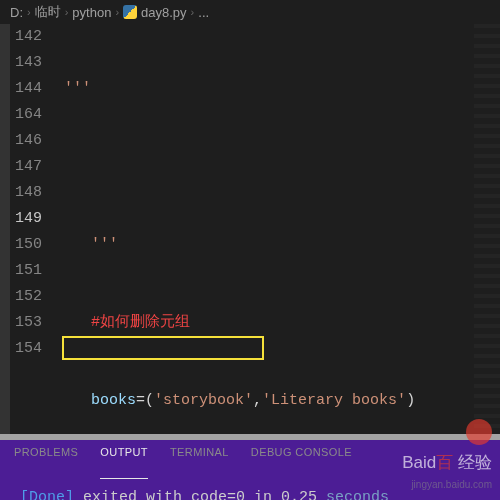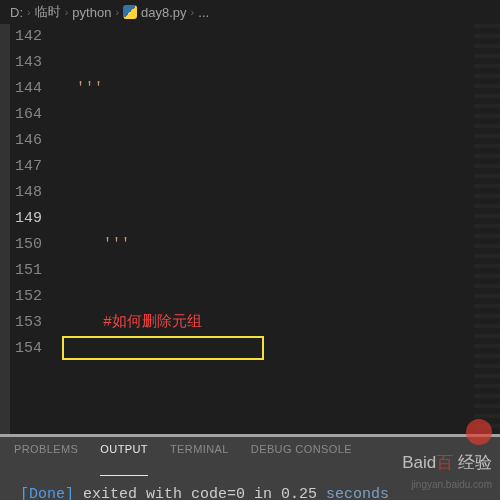--- a/index.html
+++ b/index.html
@@ -45,38 +45,38 @@
   position: absolute;
   left: 0; top: 24px; width: 10px; height: 410px;
   background: #333333;
 }
 .code {
   flex: 1;
   line-height: 26px;
   white-space: pre;
   padding-left: 8px;
 }
-.line { height: 26px; padding-left: 12px; }
+.line { height: 26px; }
 .current-line-gutter { color: #c6c6c6; }
 .cstr { color: #ce9178; }
 .ccom { color: #ef4444; }
 .cvar { color: #9cdcfe; }
 .highlight-box {
   border: 2px solid #f5e13a;
   position: absolute;
   left: 62px; top: 336px;
   width: 202px; height: 24px;
   pointer-events: none;
 }
 .panel {
   position: absolute;
   left: 0; bottom: 0; width: 100%;
   height: 66px;
-  background: #404040;
-  border-top: 3px solid #a3a3a3;
+  background: #4c1d95;
+  border-top: 6px solid #a3a3a3;
 }
 .tabs {
   display: flex;
   gap: 22px;
   padding: 6px 14px 4px 14px;
   font-family: 'Segoe UI', sans-serif;
   font-size: 11px;
   color: #8a8a8a;
   letter-spacing: 0.4px;
 }
@@ -145,20 +145,21 @@
     <div class="line">151</div>
     <div class="line">152</div>
     <div class="line">153</div>
     <div class="line">154</div>
   </div>
   <div class="code">
     <div class="line"><span class="cstr">'''</span></div>
     <div class="line"><span></span></div>
     <div class="line"><span class="cstr">   '''</span></div>
     <div class="line">   <span class="ccom">#如何删除元组</span></div>
+    <div class="line">   <span class="cvar">books</span><span>=(</span><span class="cstr">'storybook'</span><span>,</span><span class="cstr">'Literary books'</span><span>)</span></div>
     
     
     
     
     
     
     
     
   </div>
 </div>

